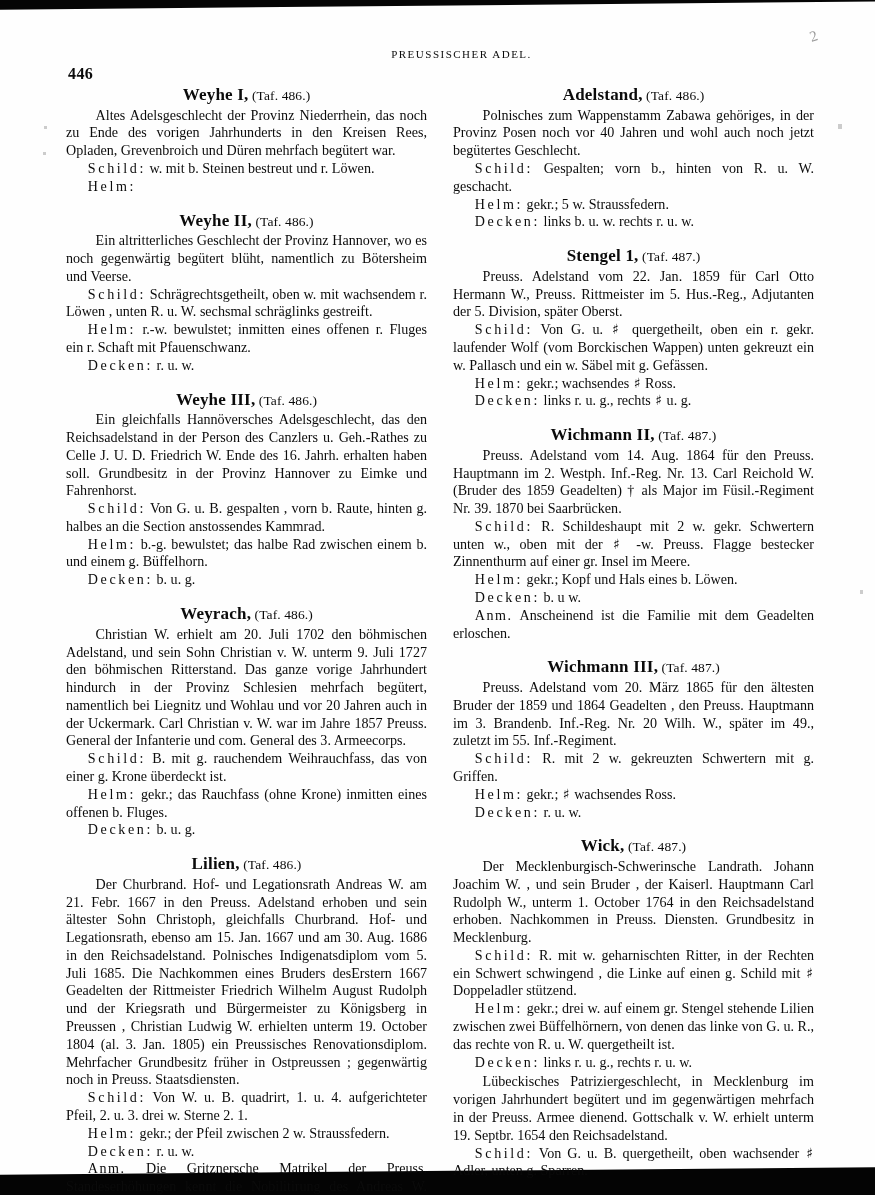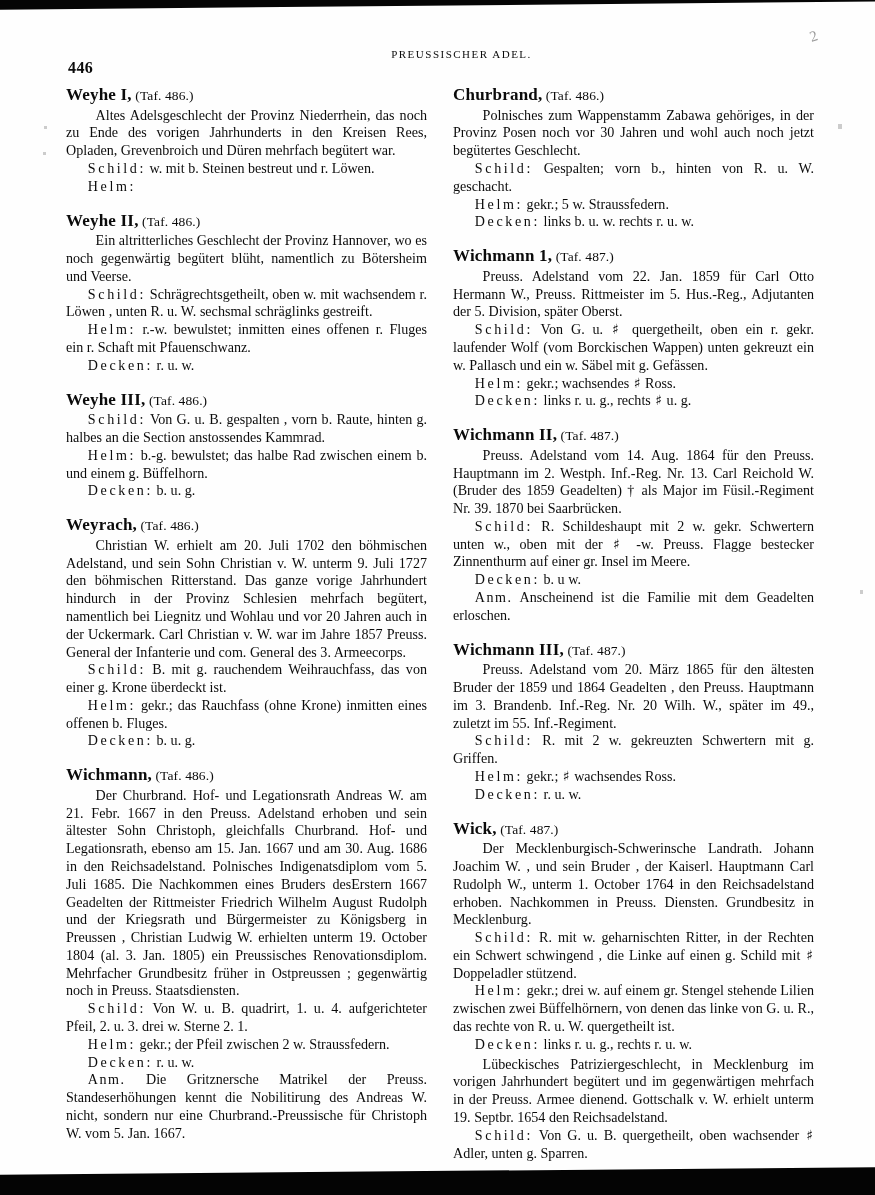--- a/index.html
+++ b/index.html
@@ -58,21 +58,21 @@
   .runhead {
     position: absolute;
     top: 47px;
     left: 68px;
     right: 60px;
     height: 22px;
   }
   .folio {
     position: absolute;
     left: 0;
-    top: 12px;
+    top: 18px;
     font-size: 16px;
     font-weight: bold;
     letter-spacing: .4px;
   }
   .runtitle {
     position: absolute;
     left: 4px;
     right: 0;
     top: 1px;
     text-align: center;
@@ -92,20 +92,21 @@
     gap: 26px;
   }
   .col {
     width: 361px;
   }
 
   
   .entry { margin-bottom: 2px; }
 
   .entry-head {
+    text-align: center;
     margin: 16px 0 2px 0;
     line-height: 1.1;
   }
   .entry:first-child > .entry-head { margin-top: 0; }
   .fam-name {
     font-weight: bold;
     font-size: 17px;
     letter-spacing: .2px;
   }
   .taf {
@@ -171,59 +172,61 @@
         </div>
         <div class="entry">
           <div class="entry-head"><span class="fam-name">Weyhe II,</span><span class="taf"> (Taf. 486.)</span></div>
           <p class="para">Ein altritterliches Geschlecht der Provinz Hannover, wo es noch gegenwärtig begütert blüht, namentlich zu Bötersheim und Veerse.</p>
           <p class="para tight"><span class="term">Schild:</span> Schrägrechtsgetheilt, oben w. mit wachsendem r. Löwen , unten R. u. W. sechsmal schräglinks gestreift.</p>
           <p class="para tight"><span class="term">Helm:</span> r.-w. bewulstet; inmitten eines offenen r. Fluges ein r. Schaft mit Pfauenschwanz.</p>
           <p class="para tight"><span class="term">Decken:</span> r. u. w.</p>
         </div>
         <div class="entry">
           <div class="entry-head"><span class="fam-name">Weyhe III,</span><span class="taf"> (Taf. 486.)</span></div>
+          <p class="para">Ein gleichfalls Hannöversches Adelsgeschlecht, das den Reichsadelstand in der Person des Canzlers u. Geh.-Rathes zu Celle J. U. D. Friedrich W. Ende des 16. Jahrh. erhalten haben soll. Grundbesitz in der Provinz Hannover zu Eimke und Fahrenhorst.</p>
           <p class="para tight"><span class="term">Schild:</span> Von G. u. B. gespalten , vorn b. Raute, hinten g. halbes an die Section anstossendes Kammrad.</p>
           <p class="para tight"><span class="term">Helm:</span> b.-g. bewulstet; das halbe Rad zwischen einem b. und einem g. Büffelhorn.</p>
           <p class="para tight"><span class="term">Decken:</span> b. u. g.</p>
         </div>
         <div class="entry">
           <div class="entry-head"><span class="fam-name">Weyrach,</span><span class="taf"> (Taf. 486.)</span></div>
           <p class="para">Christian W. erhielt am 20. Juli 1702 den böhmischen Adelstand, und sein Sohn Christian v. W. unterm 9. Juli 1727 den böhmischen Ritterstand. Das ganze vorige Jahrhundert hindurch in der Provinz Schlesien mehrfach begütert, namentlich bei Liegnitz und Wohlau und vor 20 Jahren auch in der Uckermark. Carl Christian v. W. war im Jahre 1857 Preuss. General der Infanterie und com. General des 3. Armeecorps.</p>
           <p class="para tight"><span class="term">Schild:</span> B. mit g. rauchendem Weihrauchfass, das von einer g. Krone überdeckt ist.</p>
           <p class="para tight"><span class="term">Helm:</span> gekr.; das Rauchfass (ohne Krone) inmitten eines offenen b. Fluges.</p>
           <p class="para tight"><span class="term">Decken:</span> b. u. g.</p>
         </div>
         <div class="entry">
-          <div class="entry-head"><span class="fam-name">Wichmann,</span><span class="taf"> (Taf. 486.)</span></div>
+          <div class="entry-head"><span class="fam-name">Lilien,</span><span class="taf"> (Taf. 486.)</span></div>
           <p class="para">Der Churbrand. Hof- und Legationsrath Andreas W. am 21. Febr. 1667 in den Preuss. Adelstand erhoben und sein ältester Sohn Christoph, gleichfalls Churbrand. Hof- und Legationsrath, ebenso am 15. Jan. 1667 und am 30. Aug. 1686 in den Reichsadelstand. Polnisches Indigenatsdiplom vom 5. Juli 1685. Die Nachkommen eines Bruders desErstern 1667 Geadelten der Rittmeister Friedrich Wilhelm August Rudolph und der Kriegsrath und Bürgermeister zu Königsberg in Preussen , Christian Ludwig W. erhielten unterm 19. October 1804 (al. 3. Jan. 1805) ein Preussisches Renovationsdiplom. Mehrfacher Grundbesitz früher in Ostpreussen ; gegenwärtig noch in Preuss. Staatsdiensten.</p>
           <p class="para tight"><span class="term">Schild:</span> Von W. u. B. quadrirt, 1. u. 4. aufgerichteter Pfeil, 2. u. 3. drei w. Sterne 2. 1.</p>
           <p class="para tight"><span class="term">Helm:</span> gekr.; der Pfeil zwischen 2 w. Straussfedern.</p>
           <p class="para tight"><span class="term">Decken:</span> r. u. w.</p>
           <p class="para tight"><span class="term-sm">Anm.</span> Die Gritznersche Matrikel der Preuss. Standeserhöhungen kennt die Nobilitirung des Andreas W. nicht, sondern nur eine Churbrand.-Preussische für Christoph W. vom 5. Jan. 1667.</p>
         </div>
       </div>
     <div class="col" id="col-right">
         <div class="entry">
-          <div class="entry-head"><span class="fam-name">Churbrand,</span><span class="taf"> (Taf. 486.)</span></div>
-          <p class="para">Polnisches zum Wappenstamm Zabawa gehöriges, in der Provinz Posen noch vor 30 Jahren und wohl auch noch jetzt begütertes Geschlecht.</p>
+          <div class="entry-head"><span class="fam-name">Adelstand,</span><span class="taf"> (Taf. 486.)</span></div>
+          <p class="para">Polnisches zum Wappenstamm Zabawa gehöriges, in der Provinz Posen noch vor 40 Jahren und wohl auch noch jetzt begütertes Geschlecht.</p>
           <p class="para tight"><span class="term">Schild:</span> Gespalten; vorn b., hinten von R. u. W. geschacht.</p>
           <p class="para tight"><span class="term">Helm:</span> gekr.; 5 w. Straussfedern.</p>
           <p class="para tight"><span class="term">Decken:</span> links b. u. w. rechts r. u. w.</p>
         </div>
         <div class="entry">
-          <div class="entry-head"><span class="fam-name">Wichmann 1,</span><span class="taf"> (Taf. 487.)</span></div>
+          <div class="entry-head"><span class="fam-name">Stengel 1,</span><span class="taf"> (Taf. 487.)</span></div>
           <p class="para">Preuss. Adelstand vom 22. Jan. 1859 für Carl Otto Hermann W., Preuss. Rittmeister im 5. Hus.-Reg., Adjutanten der 5. Division, später Oberst.</p>
           <p class="para tight"><span class="term">Schild:</span> Von G. u. <span class="sharp">♯</span> quergetheilt, oben ein r. gekr. laufender Wolf (vom Borckischen Wappen) unten gekreuzt ein w. Pallasch und ein w. Säbel mit g. Gefässen.</p>
           <p class="para tight"><span class="term">Helm:</span> gekr.; wachsendes <span class="sharp">♯</span> Ross.</p>
           <p class="para tight"><span class="term">Decken:</span> links r. u. g., rechts <span class="sharp">♯</span> u. g.</p>
         </div>
         <div class="entry">
           <div class="entry-head"><span class="fam-name">Wichmann II,</span><span class="taf"> (Taf. 487.)</span></div>
           <p class="para">Preuss. Adelstand vom 14. Aug. 1864 für den Preuss. Hauptmann im 2. Westph. Inf.-Reg. Nr. 13. Carl Reichold W. (Bruder des 1859 Geadelten) † als Major im Füsil.-Regiment Nr. 39. 1870 bei Saarbrücken.</p>
           <p class="para tight"><span class="term">Schild:</span> R. Schildeshaupt mit 2 w. gekr. Schwertern unten w., oben mit der <span class="sharp">♯</span> -w. Preuss. Flagge bestecker Zinnenthurm auf einer gr. Insel im Meere.</p>
+          <p class="para tight"><span class="term">Helm:</span> gekr.; Kopf und Hals eines b. Löwen.</p>
           <p class="para tight"><span class="term">Decken:</span> b. u w.</p>
           <p class="para tight"><span class="term-sm">Anm.</span> Anscheinend ist die Familie mit dem Geadelten erloschen.</p>
         </div>
         <div class="entry">
           <div class="entry-head"><span class="fam-name">Wichmann III,</span><span class="taf"> (Taf. 487.)</span></div>
           <p class="para">Preuss. Adelstand vom 20. März 1865 für den ältesten Bruder der 1859 und 1864 Geadelten , den Preuss. Hauptmann im 3. Brandenb. Inf.-Reg. Nr. 20 Wilh. W., später im 49., zuletzt im 55. Inf.-Regiment.</p>
           <p class="para tight"><span class="term">Schild:</span> R. mit 2 w. gekreuzten Schwertern mit g. Griffen.</p>
           <p class="para tight"><span class="term">Helm:</span> gekr.; <span class="sharp">♯</span> wachsendes Ross.</p>
           <p class="para tight"><span class="term">Decken:</span> r. u. w.</p>
         </div>

